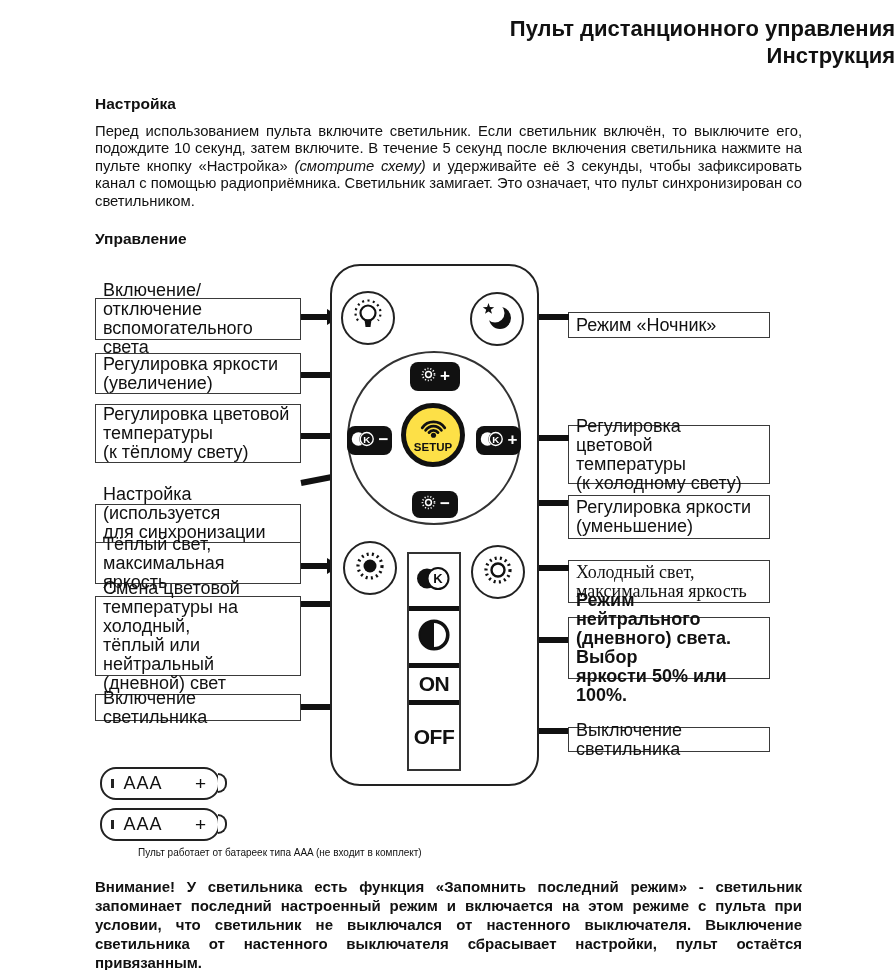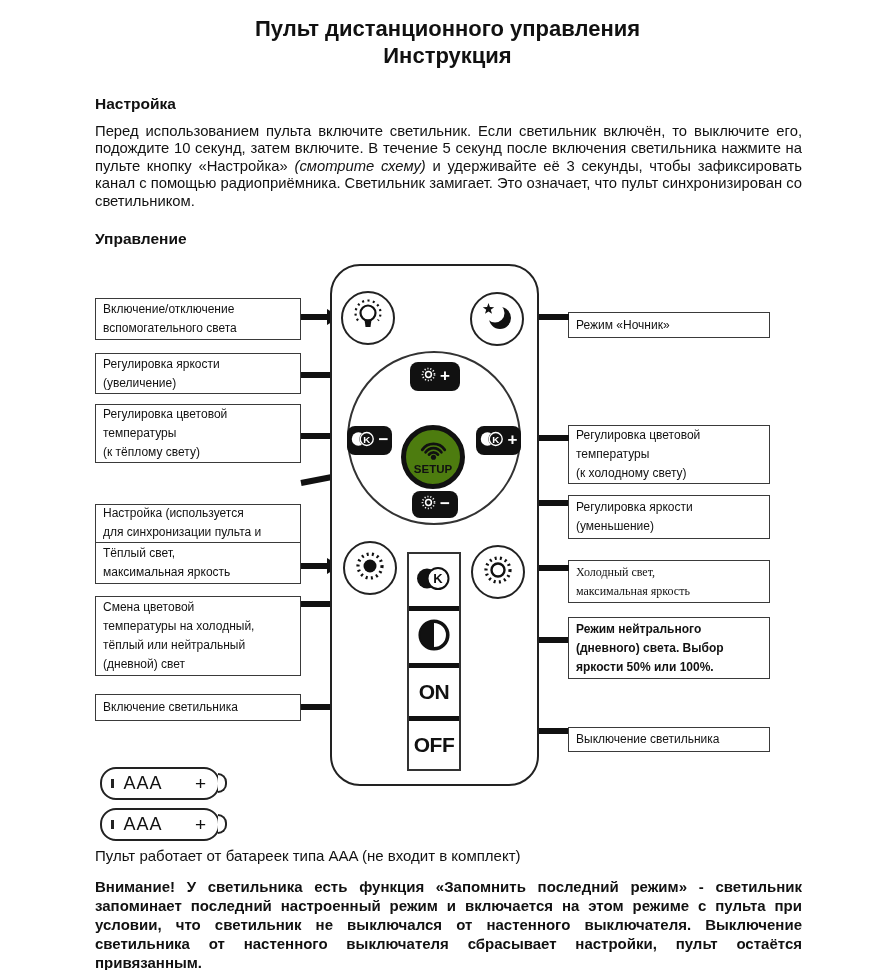--- a/index.html
+++ b/index.html
@@ -1,30 +1,30 @@
 <!DOCTYPE html>
 <html><head>
 <meta charset="utf-8">
 <style>
   html,body{margin:0;padding:0;background:#fff;}
   .page{
     position:relative;width:895px;height:970px;background:#fff;
     font-family:"Liberation Sans", sans-serif;color:#111;overflow:hidden;
   }
   .abs{position:absolute;}
-  .doc-title{left:0;top:15px;width:895px;text-align:center;font-weight:bold;font-size:22px;line-height:27px;}
+  .doc-title{left:0;top:15px;width:895px;text-align:right;font-weight:bold;font-size:22px;line-height:27px;}
   .sec-head{font-weight:bold;font-size:15.5px;}
   .para{width:707px;font-size:14.8px;line-height:17.4px;text-align:justify;}
   .para .it{font-style:italic;}
   .para.bold{font-weight:bold;font-size:15px;line-height:19px;}
 
   
   .callout{
     box-sizing:border-box;border:1.6px solid #3a3a3a;background:#fff;
-    font-size:12px;line-height:19px;white-space:pre-line;
+    font-size:18px;line-height:19px;white-space:pre-line;
     display:flex;align-items:center;padding:10px 7px;
   }
   .callout.left{left:95px;width:206px;}
   .callout.right{left:568px;width:202px;margin-top:8px;}
 
   
   .ar{position:absolute;height:6px;background:#111;}
   .ar.head-r::after{content:"";position:absolute;right:-12px;top:-5px;
     border-top:8px solid transparent;border-bottom:8px solid transparent;border-left:13px solid #111;}
   .ar.head-l::before{content:"";position:absolute;left:-12px;top:-5px;
@@ -33,40 +33,40 @@
   
   .remote-body{left:330px;top:264px;width:209px;height:522px;box-sizing:border-box;
     border:2.5px solid #222;border-radius:30px;background:#fff;}
   .rc-circle{box-sizing:border-box;border:2.2px solid #222;border-radius:50%;
     display:flex;align-items:center;justify-content:center;background:#fff;}
   .big-circle{left:347px;top:351px;width:174px;height:174px;box-sizing:border-box;
     border:2px solid #333;border-radius:50%;background:#fff;}
   .pill{box-sizing:border-box;background:#111;border-radius:8px;color:#fff;
     display:flex;align-items:center;justify-content:center;gap:3px;}
   .pill .sign{font-weight:bold;font-size:17px;line-height:1;transform:translateY(-1px);}
-  .setup-circle{left:401px;top:425px;width:64px;height:64px;box-sizing:border-box;
-    border:5px solid #111;border-radius:50%;background:#4d7c0f;
+  .setup-circle{left:401px;top:403px;width:64px;height:64px;box-sizing:border-box;
+    border:5px solid #111;border-radius:50%;background:#fde047;
     display:flex;flex-direction:column;align-items:center;justify-content:center;}
   .setup-label{font-weight:bold;font-size:11.5px;letter-spacing:0;margin-top:-1px;}
   .strip{left:407px;top:552px;width:54px;height:219px;box-sizing:border-box;
     border:2px solid #333;background:#fff;display:flex;flex-direction:column;}
   .strip .cell{display:flex;align-items:center;justify-content:center;}
   .strip .div{height:5px;background:#111;flex:none;}
   .onoff{font-weight:bold;font-size:21px;letter-spacing:-0.5px;}
 
   
   .battery{left:100px;width:120px;height:33px;box-sizing:border-box;border:2.5px solid #222;
     border-radius:16px;background:#fff;display:flex;align-items:center;text-align:center;}
   .bat-tick{width:2.5px;height:9px;background:#222;margin-left:9px;flex:none;}
   .bat-label{font-size:18px;letter-spacing:1px;margin-left:10px;}
   .bat-plus{margin-left:auto;margin-right:12px;font-size:19px;}
   .bat-nub{position:absolute;right:-9px;top:4px;width:9px;height:20px;box-sizing:border-box;
     border:2.5px solid #222;border-left:none;border-radius:0 9px 9px 0;background:#fff;}
 
-  .note{font-size:15px;}
+  .note{font-size:10px;margin-left:43px;}
 </style>
 </head>
 <body>
 
 <div class="page">
 
   <div class="abs doc-title">
     <div>Пульт дистанционного управления</div>
     <div>Инструкция</div>
   </div>
@@ -231,21 +231,21 @@
     <div class="div"></div>
     <div class="cell" style="height:52px;">
       <span>
         <svg width="36" height="36" viewBox="0 0 34 34">
           <circle cx="17" cy="17" r="13" fill="#fff" stroke="#111" stroke-width="3.4"></circle>
           <path d="M17 4 A13 13 0 0 0 17 30 Z" fill="#111"></path>
         </svg>
       </span>
     </div>
     <div class="div"></div>
-    <div class="cell onoff" style="height:48px;">ON</div>
+    <div class="cell onoff" style="height:32px;">ON</div>
     <div class="div"></div>
     <div class="cell onoff" style="flex:1;">OFF</div>
   </div>
 
   <div class="abs battery" style="top:767px;">
     <span class="bat-tick"></span>
     <span class="bat-label">AAA</span>
     <span class="bat-plus">+</span>
     <span class="bat-nub"></span>
   </div>

